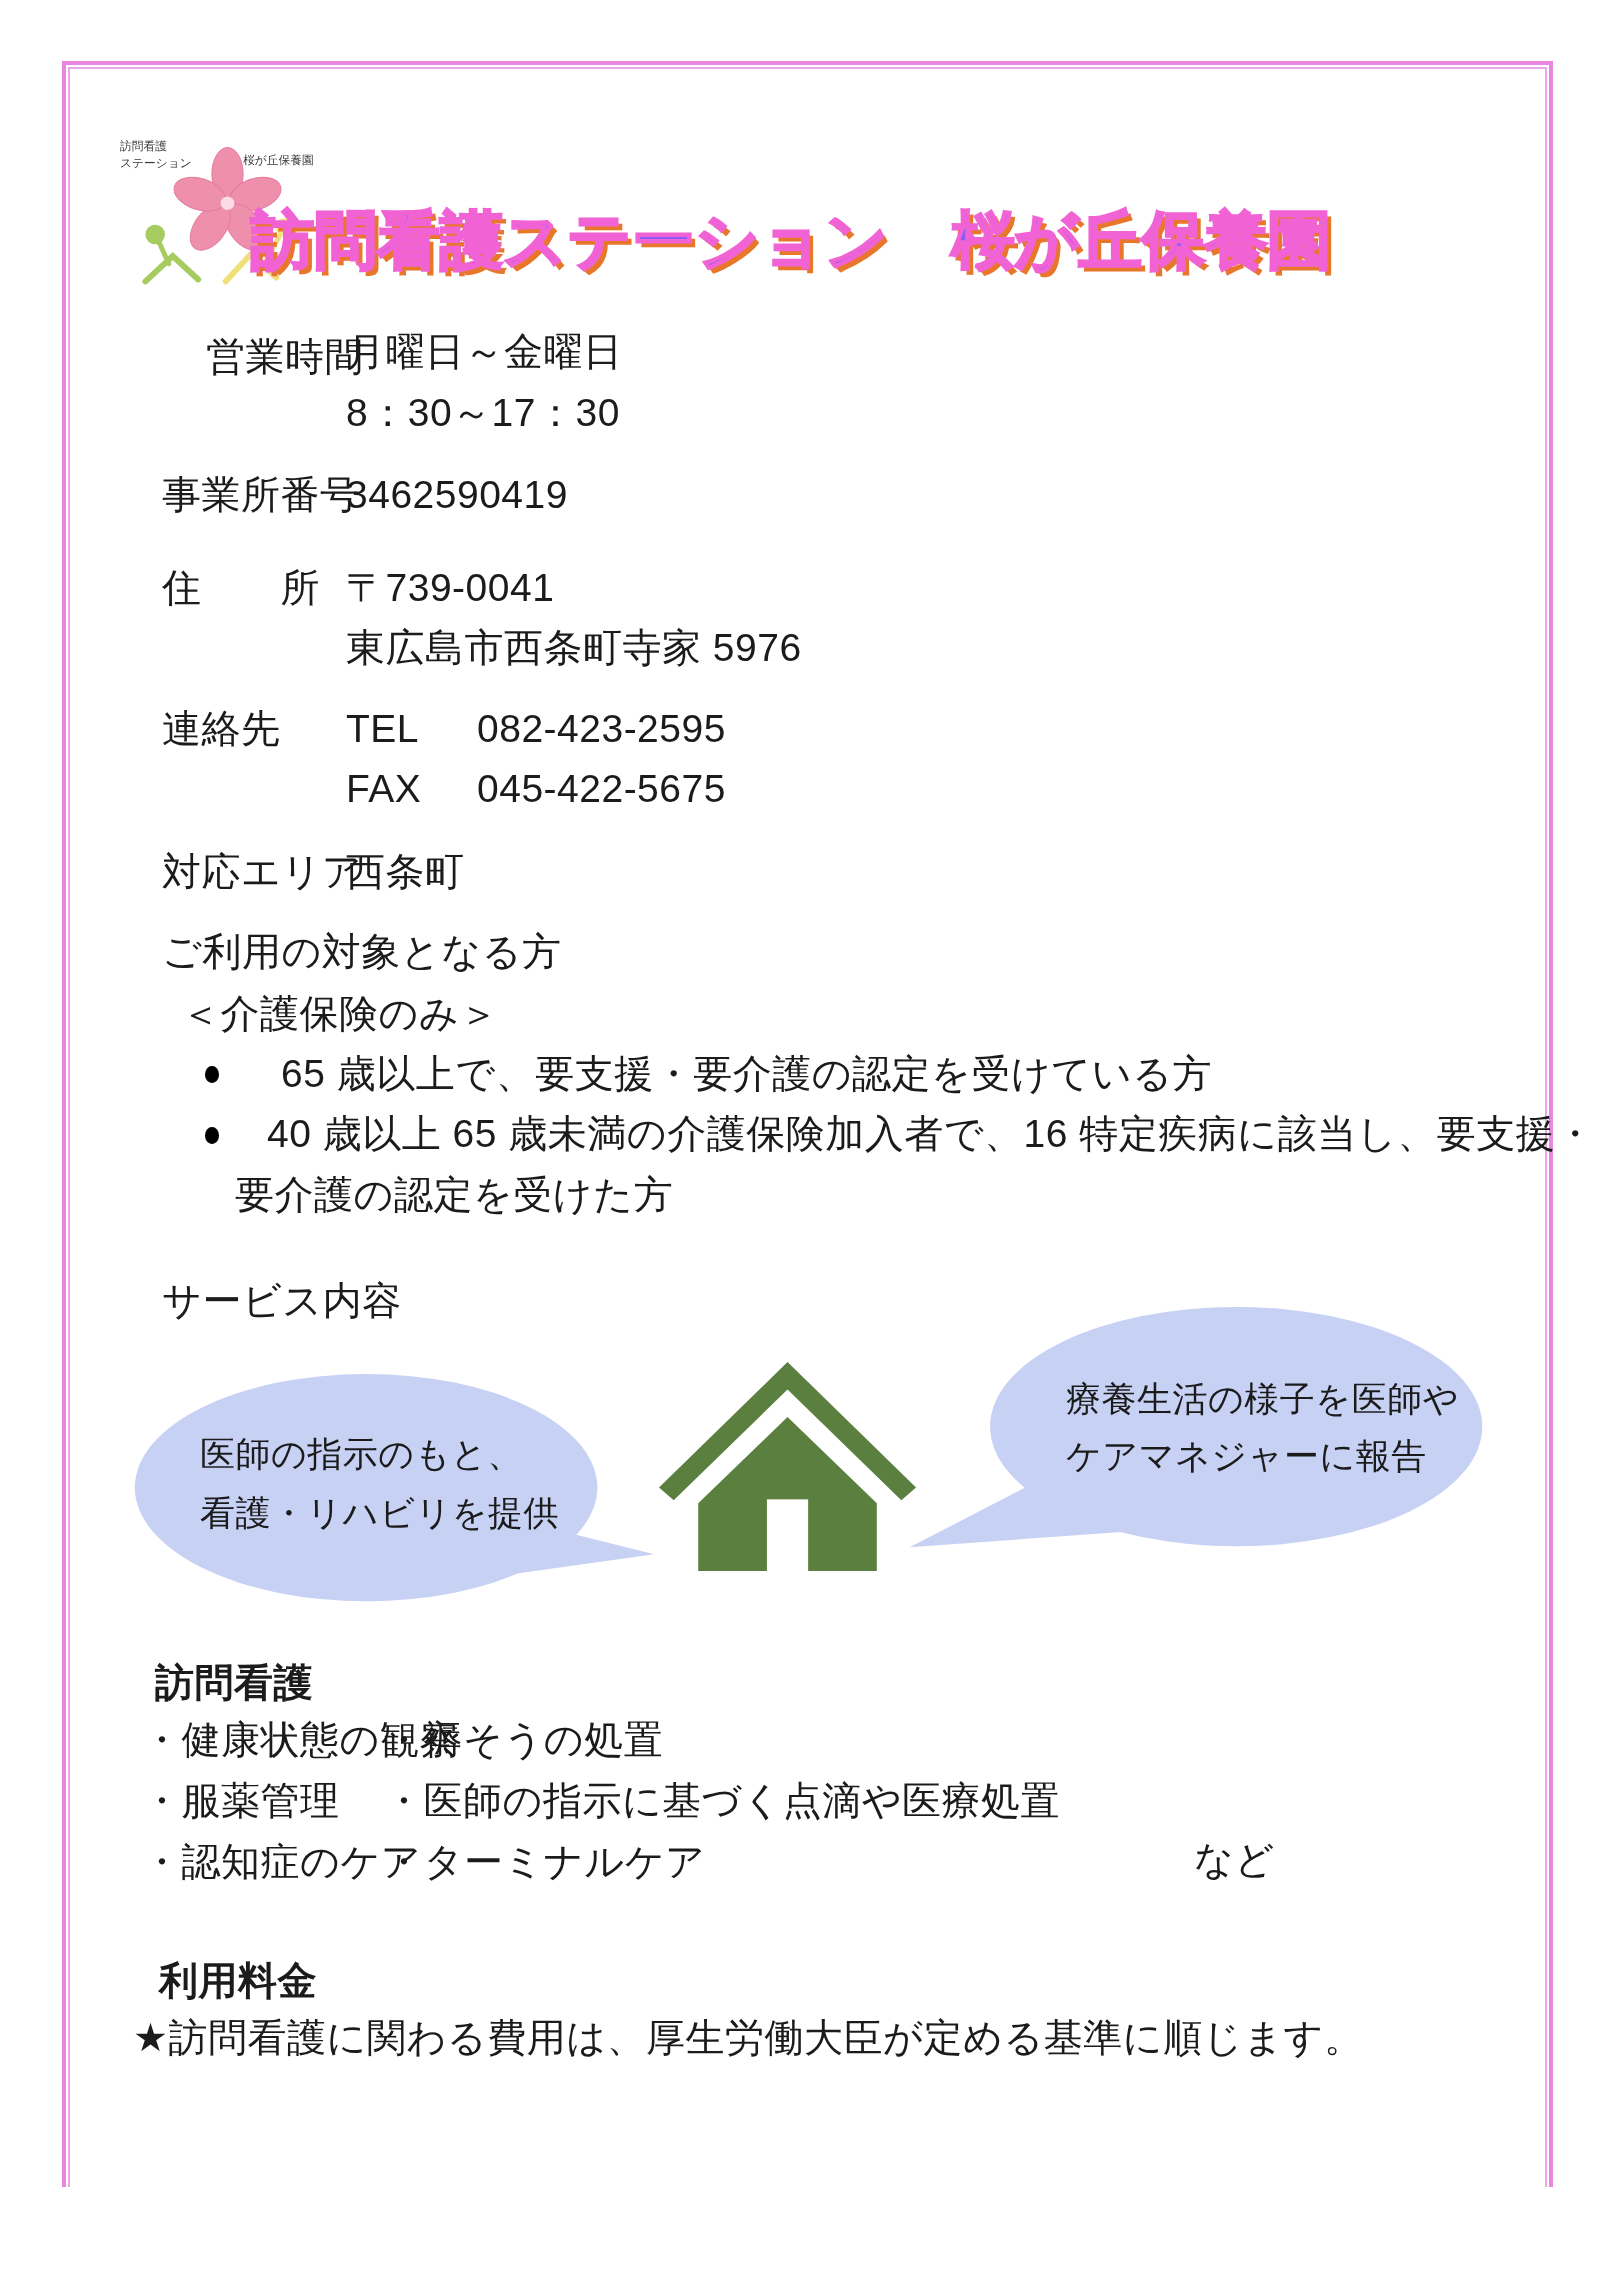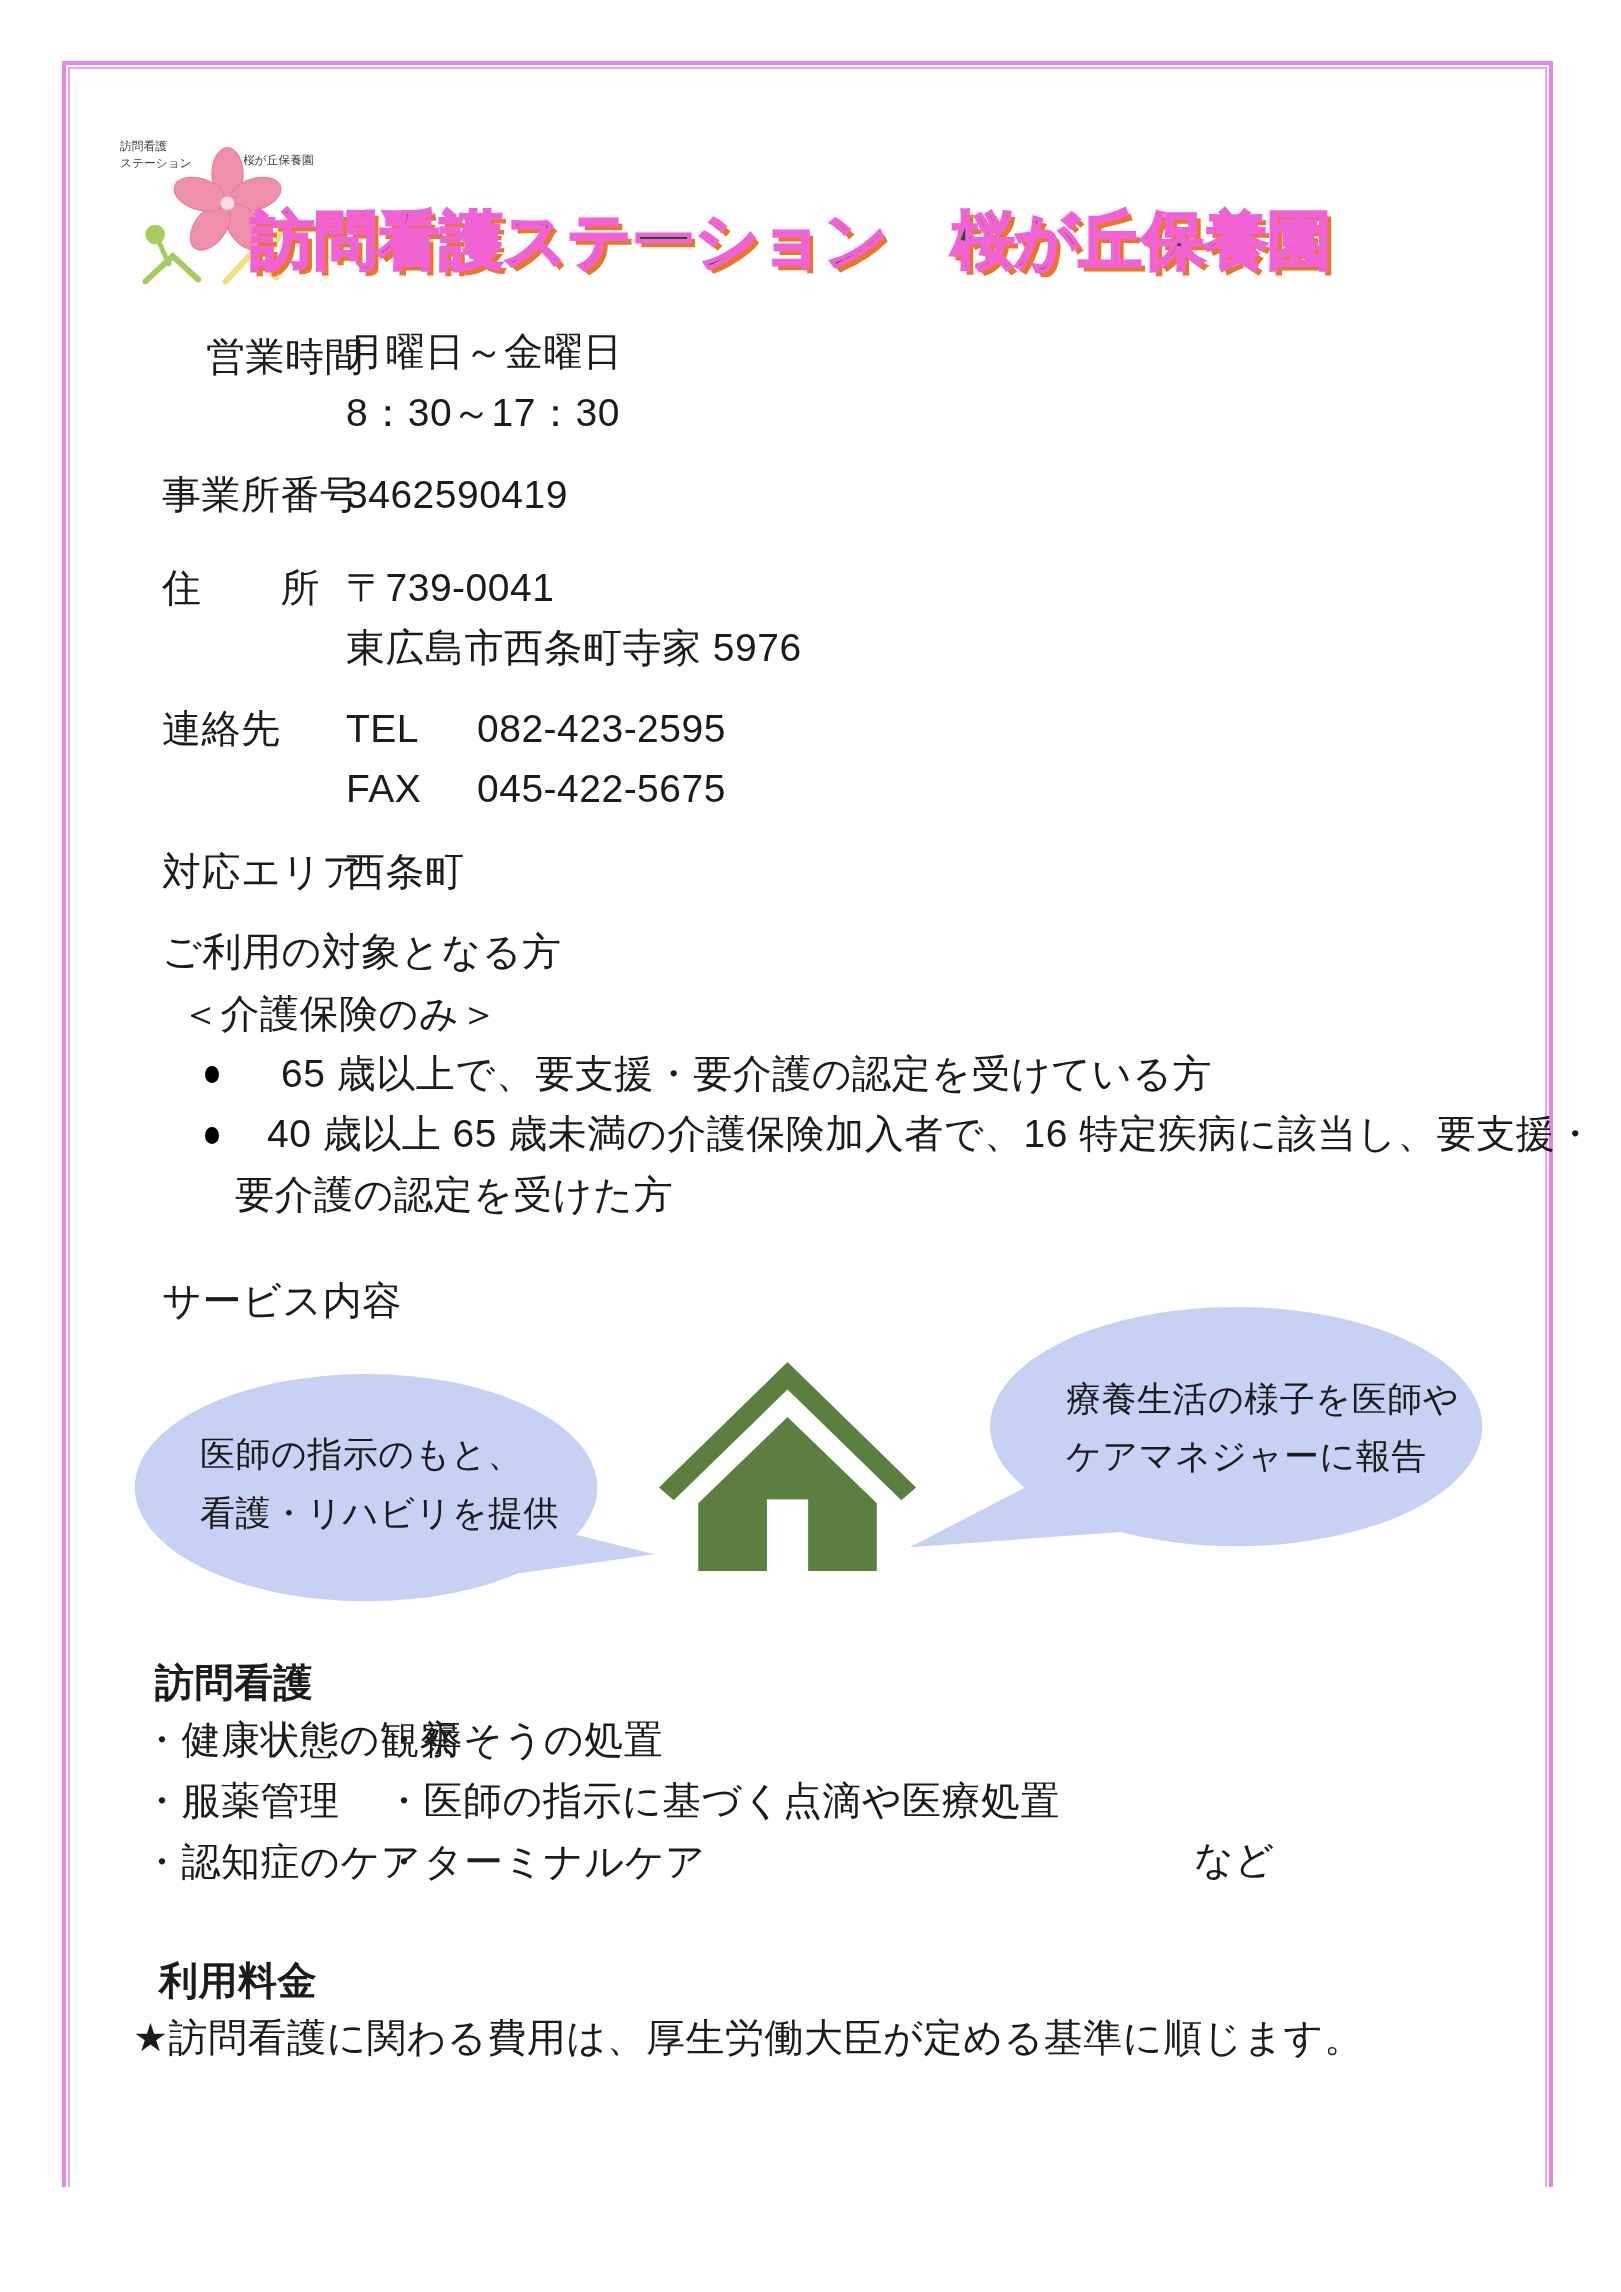--- a/index.html
+++ b/index.html
@@ -5,21 +5,21 @@
   html,body{margin:0;padding:0;background:#ffffff;}
   .page{position:relative;width:1621px;height:2187px;background:#ffffff;overflow:hidden;
         font-family:"Liberation Sans","DejaVu Sans",sans-serif;color:#1b1b1b;}
   .frame{position:absolute;left:62px;top:61px;width:1491px;height:2161px;
          border:4.9px solid #e986e0;box-sizing:border-box;}
   .frame-inner{position:absolute;left:2px;top:2px;right:2px;bottom:2px;border:2px solid #eda6e7;}
   .t{position:absolute;font-size:39px;line-height:1.1;white-space:pre;letter-spacing:0.5px;}
   .bt{position:absolute;font-size:35px;line-height:1.1;white-space:pre;letter-spacing:0.5px;}
   .bold{font-weight:bold;}
   .title{position:absolute;font-size:63px;font-weight:bold;line-height:1;white-space:pre;
-         color:#14532d;-webkit-text-stroke:2.5px #f163d4;
+         color:#8b5cf6;-webkit-text-stroke:2.5px #f163d4;
          text-shadow:4.9px 4.9px 0 #e8772c;}
   .dot{position:absolute;width:13.7px;height:16.7px;background:#000;border-radius:50%;}
   .abs-svg{position:absolute;}
   svg text{font-family:"Liberation Sans","DejaVu Sans",sans-serif;fill:#3a3a3a;}
 </style>
 </head>
 <body>
 
 <div class="page">
 

